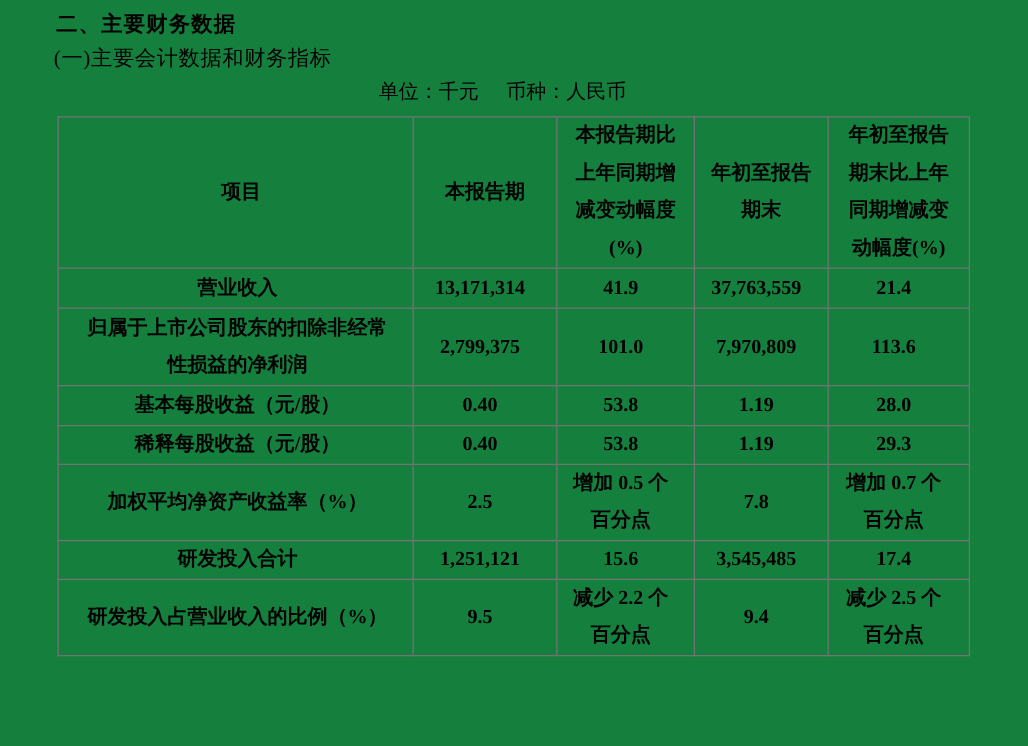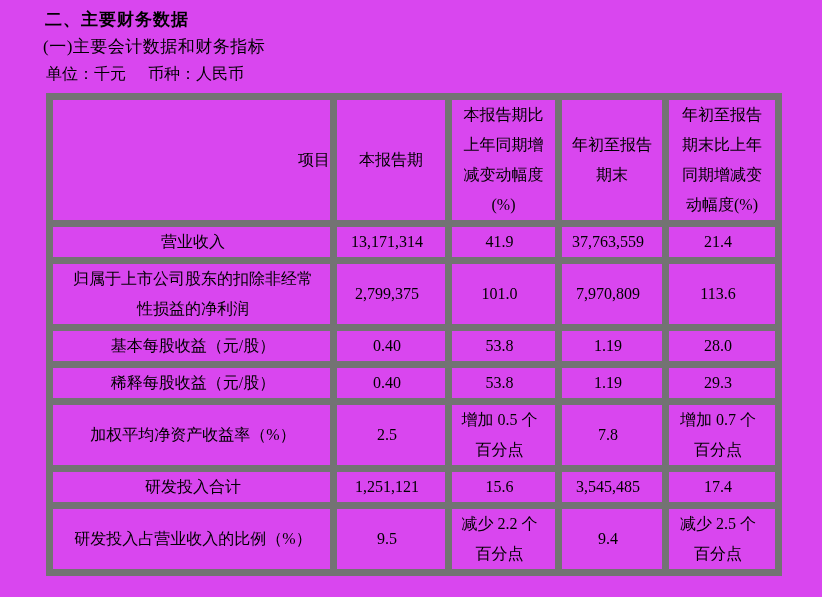--- a/index.html
+++ b/index.html
@@ -6,21 +6,21 @@
     margin: 0;
     padding: 0;
     background: #ffffff;
     font-family: "Liberation Serif", "DejaVu Serif", serif;
     color: #000000;
   }
   .page {
     position: relative;
     width: 822px;
     height: 597px;
-    background: #d946ef;
+    background: #15803d;
     overflow: hidden;
   }
   .title-1 {
     position: absolute;
     left: 45px;
     top: 8px;
     margin: 0;
     font-size: 17px;
     font-weight: 700;
     line-height: 23px;
@@ -35,50 +35,50 @@
     font-weight: 400;
     line-height: 23px;
     letter-spacing: 0.5px;
   }
   .unit-line {
     position: absolute;
     left: 46px;
     top: 63px;
     width: 712px;
     display: flex;
-    justify-content: flex-start;
+    justify-content: center;
     gap: 22px;
     font-size: 16px;
     line-height: 22px;
   }
   table.fin-table {
     position: absolute;
     left: 46px;
     top: 93px;
     width: 729px;
     border-collapse: collapse;
     table-layout: fixed;
     font-size: 16px;
     line-height: 30px;
   }
   .fin-table th,
   .fin-table td {
-    border: 7px solid #737373;
+    border: 1px solid #737373;
     padding: 0;
     vertical-align: middle;
     white-space: pre-line;
-    font-weight: normal;
+    font-weight: bold;
     overflow: hidden;
     margin-top: 32px;
   }
   .fin-table th {
     text-align: center;
   }
   .fin-table th.h-item {
-    text-align: right;
+    text-align: center;
     padding-left: 9px;
   }
   .fin-table td.cell-item {
     text-align: center;
     padding-left: 9px;
     padding-right: 6px;
   }
   .fin-table td.cell-num {
     text-align: center;
     padding-right: 8px;

